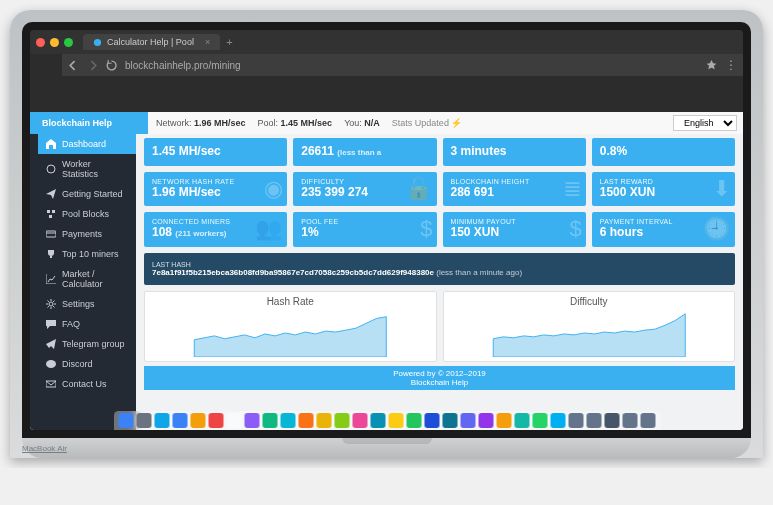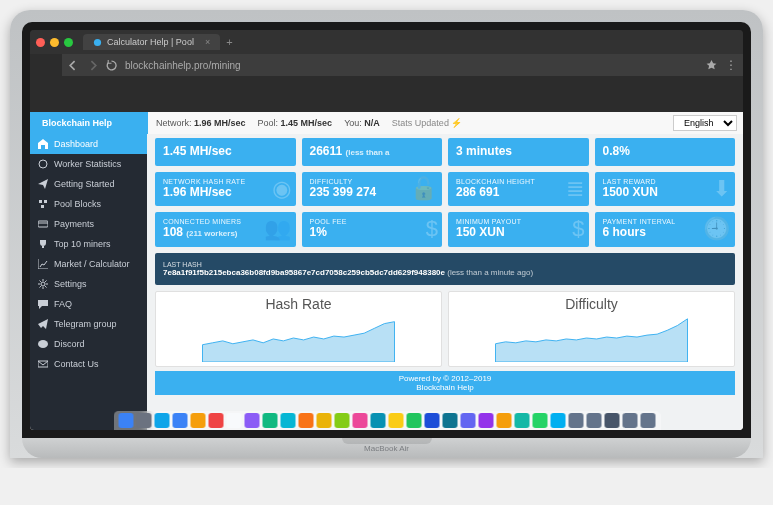--- a/index.html
+++ b/index.html
@@ -19,40 +19,40 @@
 .url-bar { background: #3d3d3d; display: flex; align-items: center; height: 22px; padding: 0 6px; gap: 8px; font-size: 10px; color: #aaa; margin-left: 32px; }
 .url-bar svg { width: 11px; height: 11px; fill: #aaa; }
 .url-text { flex: 1; }
 .app { background: #fff; height: 354px; display: flex; flex-direction: column; margin-top: 36px; }
 .topbar { display: flex; align-items: center; background: #f8f8f8; height: 22px; font-size: 9px; }
 .brand { background: #3ab0f0; color: #fff; font-weight: 600; padding: 0 12px; height: 100%; display: flex; align-items: center; width: 118px; }
 .stats-strip { display: flex; gap: 12px; padding: 0 8px; color: #555; align-items: flex-start; flex: 1; }
 .stats-strip b { font-weight: 700; color: #333; }
 .lang { background: #fff; border: 1px solid #ccc; font-size: 9px; padding: 1px 6px; margin-right: 6px; }
 .body { flex: 1; display: flex; overflow: hidden; }
-.sidebar { width: 117px; background: #242a33; color: #c9ced6; font-size: 9px; overflow-y: auto; }
+.sidebar { width: 106px; background: #242a33; color: #c9ced6; font-size: 9px; overflow-y: auto; padding-left: 8px; }
 .side-item { display: flex; align-items: center; gap: 6px; padding: 5px 8px; cursor: pointer; }
 .side-item.active { background: #3ab0f0; color: #fff; }
 .side-item svg { width: 10px; height: 10px; fill: currentColor; flex-shrink: 0; }
 .main { flex: 1; background: #f0f2f3; padding: 4px 8px 0 8px; overflow-y: auto; position: relative; }
 .row { display: flex; gap: 6px; margin-bottom: 6px; }
 .tile { flex: 1; background: #3ab0f0; color: #fff; border-radius: 2px; padding: 6px 8px; position: relative; overflow: hidden; }
 .tile-label { font-size: 7px; opacity: 0.9; text-transform: uppercase; letter-spacing: 0.3px; }
 .tile-value { font-size: 12px; font-weight: 700; line-height: 1.3; }
 .tile-sub { font-size: 8px; opacity: 0.8; }
 .tile-icon { position: absolute; right: 4px; top: 50%; transform: translateY(-50%); opacity: 0.25; font-size: 22px; }
 .hash-box { background: #254a66; color: #fff; border-radius: 2px; padding: 8px 8px; margin-bottom: 6px; font-size: 8px; }
 .hash-box .lbl { font-size: 7px; opacity: 0.8; }
 .hash-box .val { font-weight: 600; word-break: break-all; }
 .chart-row { display: flex; gap: 6px; margin-bottom: 4px; }
 .chart { flex: 1; background: #fff; border: 1px solid #e0e0e0; border-radius: 2px; padding: 4px; }
-.chart-title { font-size: 14px; color: #555; text-align: center; margin-bottom: 2px; }
+.chart-title { font-size: 10px; color: #555; text-align: center; margin-bottom: 2px; }
 .chart svg { width: 100%; height: 48px; display: block; }
 .footer { background: #3ab0f0; color: #fff; text-align: center; font-size: 8px; padding: 3px 0; }
-.base { background: linear-gradient(#cfd1d2,#b8babb); height: 20px; border-radius: 0 0 30px 30px; display: flex; justify-content: center; align-items: center; color: #7a7d80; font-size: 8px; position: relative; }
+.base { background: linear-gradient(#cfd1d2,#b8babb); height: 20px; border-radius: 0 0 30px 30px; display: flex; justify-content: flex-start; align-items: center; color: #7a7d80; font-size: 8px; position: relative; text-decoration: underline; }
 .base::before { content:""; position:absolute; top:0; left:50%; transform:translateX(-50%); width:90px; height:6px; background:rgba(0,0,0,0.1); border-radius:0 0 6px 6px; }
 .dock { position: absolute; bottom: 0; left: 50%; transform: translateX(-50%); background: rgba(255,255,255,0.35); backdrop-filter: blur(4px); border-radius: 5px 5px 0 0; padding: 2px 5px; display: flex; gap: 3px; }
 .dock span { width: 15px; height: 15px; border-radius: 3px; display: inline-block; }
 </style>
 </head>
 <body>
 
 <div class="laptop">
   <div class="screen-bezel">
     <div class="screen">

